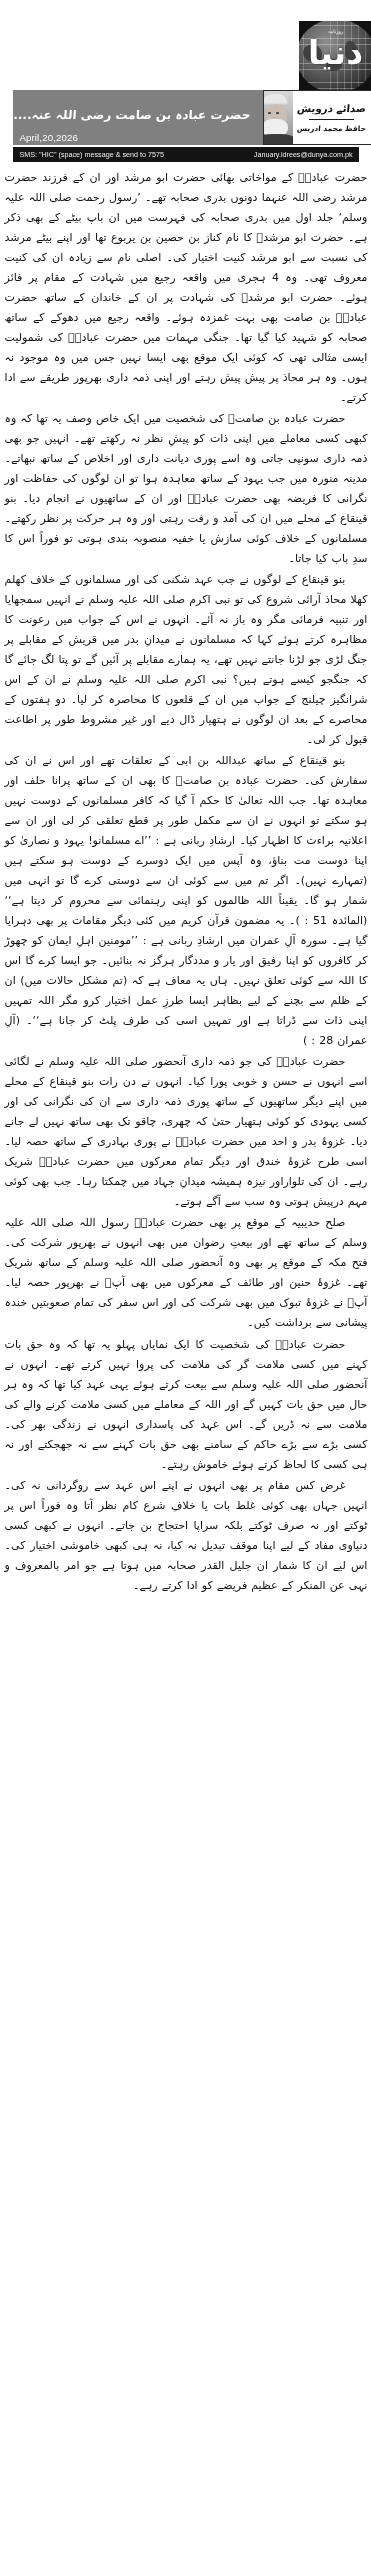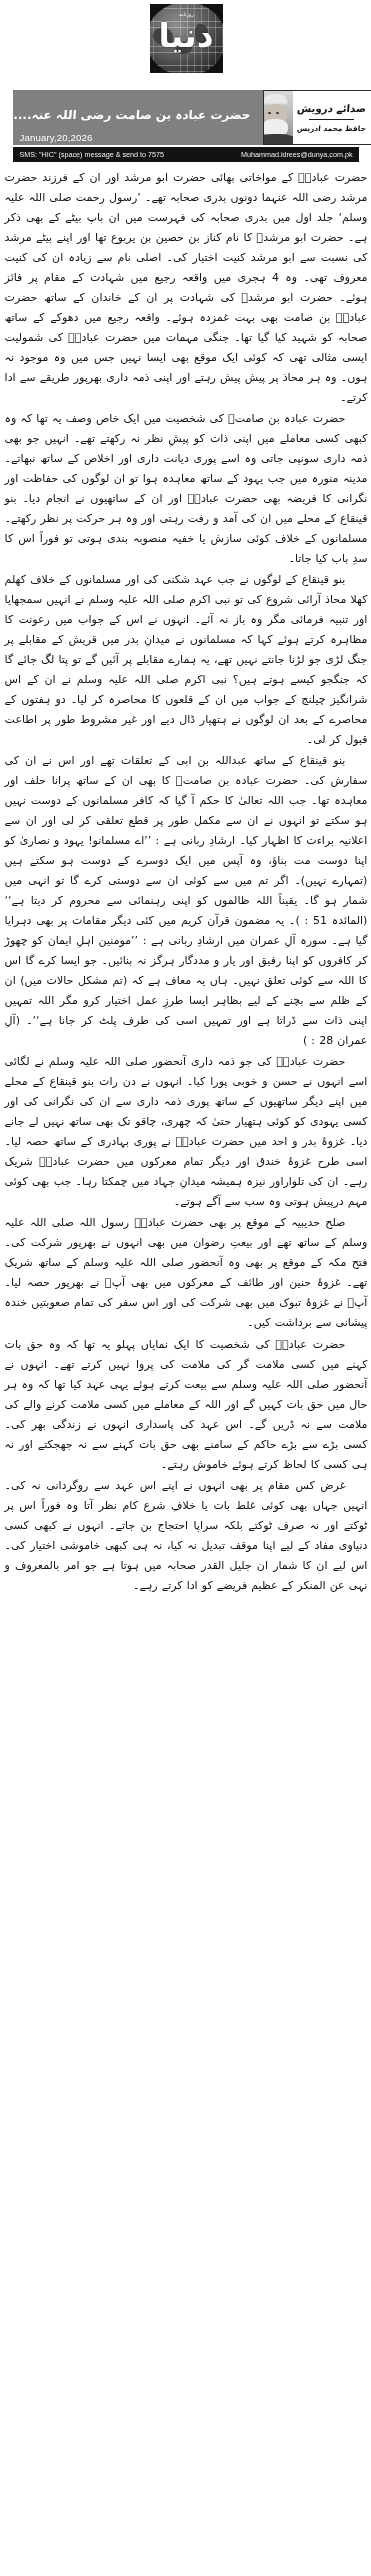--- a/index.html
+++ b/index.html
@@ -15,22 +15,21 @@
     font-family: "DejaVu Sans", sans-serif;
     overflow: hidden;
   }
 
   
   .masthead {
     width: 372px;
     height: 87px;
     display: flex;
     align-items: flex-start;
-    justify-content: center;
-    padding-top: 4px;
+    padding-top: 21px;
     box-sizing: border-box;
   }
   .logo-box {
     width: 73px;
     height: 69px;
     position: relative;
     background: #111111;
     overflow: hidden;
   }
   .logo-globe {
@@ -266,26 +265,26 @@
     <div class="portrait">
       <span class="p-cap"></span>
       <span class="p-face"></span>
       <span class="p-eye l"></span>
       <span class="p-eye r"></span>
       <span class="p-beard"></span>
       <span class="p-shoulders"></span>
     </div>
   </div>
 
-  <div class="date-tab">January,20,2026</div>
+  <div class="date-tab">April,20,2026</div>
 </div>
 
 <div class="contact-bar">
   <span>SMS: "HIC" (space) message &amp; send to 7575</span>
-  <span>Muhammad.idrees@dunya.com.pk</span>
+  <span>January.idrees@dunya.com.pk</span>
 </div>
 
 <div class="article">
   <p class="para first">حضرت عبادہؓ کے مواخاتی بھائی حضرت ابو مرشد اور ان کے فرزند حضرت مرشد رضی اللہ عنہما دونوں بدری صحابہ تھے۔ ’رسول رحمت صلی اللہ علیہ وسلم‘ جلد اول میں بدری صحابہ کی فہرست میں ان باپ بیٹے کے بھی ذکر ہے۔ حضرت ابو مرشدؓ کا نام کناز بن حصین بن یربوع تھا اور اپنے بیٹے مرشد کی نسبت سے ابو مرشد کنیت اختیار کی۔ اصلی نام سے زیادہ ان کی کنیت معروف تھی۔ وہ 4 ہجری میں واقعہ رجیع میں شہادت کے مقام پر فائز ہوئے۔ حضرت ابو مرشدؓ کی شہادت پر ان کے خاندان کے ساتھ حضرت عبادہؓ بن صامت بھی بہت غمزدہ ہوئے۔ واقعہ رجیع میں دھوکے کے ساتھ صحابہ کو شہید کیا گیا تھا۔ جنگی مہمات میں حضرت عبادہؓ کی شمولیت ایسی مثالی تھی کہ کوئی ایک موقع بھی ایسا نہیں جس میں وہ موجود نہ ہوں۔ وہ ہر محاذ پر پیش پیش رہتے اور اپنی ذمہ داری بھرپور طریقے سے ادا کرتے۔</p>
   <p class="para">حضرت عبادہ بن صامتؓ کی شخصیت میں ایک خاص وصف یہ تھا کہ وہ کبھی کسی معاملے میں اپنی ذات کو پیشِ نظر نہ رکھتے تھے۔ انہیں جو بھی ذمہ داری سونپی جاتی وہ اسے پوری دیانت داری اور اخلاص کے ساتھ نبھاتے۔ مدینہ منورہ میں جب یہود کے ساتھ معاہدہ ہوا تو ان لوگوں کی حفاظت اور نگرانی کا فریضہ بھی حضرت عبادہؓ اور ان کے ساتھیوں نے انجام دیا۔ بنو قینقاع کے محلے میں ان کی آمد و رفت رہتی اور وہ ہر حرکت پر نظر رکھتے۔ مسلمانوں کے خلاف کوئی سازش یا خفیہ منصوبہ بندی ہوتی تو فوراً اس کا سدِ باب کیا جاتا۔</p>
   <p class="para">بنو قینقاع کے لوگوں نے جب عہد شکنی کی اور مسلمانوں کے خلاف کھلم کھلا محاذ آرائی شروع کی تو نبی اکرم صلی اللہ علیہ وسلم نے انہیں سمجھایا اور تنبیہ فرمائی مگر وہ باز نہ آئے۔ انہوں نے اس کے جواب میں رعونت کا مظاہرہ کرتے ہوئے کہا کہ مسلمانوں نے میدانِ بدر میں قریش کے مقابلے پر جنگ لڑی جو لڑنا جانتے نہیں تھے، یہ ہمارے مقابلے پر آئیں گے تو پتا لگ جائے گا کہ جنگجو کیسے ہوتے ہیں؟ نبی اکرم صلی اللہ علیہ وسلم نے ان کے اس شرانگیز چیلنج کے جواب میں ان کے قلعوں کا محاصرہ کر لیا۔ دو ہفتوں کے محاصرے کے بعد ان لوگوں نے ہتھیار ڈال دیے اور غیر مشروط طور پر اطاعت قبول کر لی۔</p>
   <p class="para">بنو قینقاع کے ساتھ عبداللہ بن ابی کے تعلقات تھے اور اس نے ان کی سفارش کی۔ حضرت عبادہ بن صامتؓ کا بھی ان کے ساتھ پرانا حلف اور معاہدہ تھا۔ جب اللہ تعالیٰ کا حکم آ گیا کہ کافر مسلمانوں کے دوست نہیں ہو سکتے تو انہوں نے ان سے مکمل طور پر قطع تعلقی کر لی اور ان سے اعلانیہ براءت کا اظہار کیا۔ ارشادِ ربانی ہے : ’’اے مسلمانو! یہود و نصاریٰ کو اپنا دوست مت بناؤ، وہ آپس میں ایک دوسرے کے دوست ہو سکتے ہیں (تمہارے نہیں)۔ اگر تم میں سے کوئی ان سے دوستی کرے گا تو انہی میں شمار ہو گا۔ یقیناً اللہ ظالموں کو اپنی رہنمائی سے محروم کر دیتا ہے‘‘ (المائدہ 51 : )۔ یہ مضمون قرآن کریم میں کئی دیگر مقامات پر بھی دہرایا گیا ہے۔ سورہ آلِ عمران میں ارشادِ ربانی ہے : ’’مومنین اہلِ ایمان کو چھوڑ کر کافروں کو اپنا رفیق اور یار و مددگار ہرگز نہ بنائیں۔ جو ایسا کرے گا اس کا اللہ سے کوئی تعلق نہیں۔ ہاں یہ معاف ہے کہ (تم مشکل حالات میں) ان کے ظلم سے بچنے کے لیے بظاہر ایسا طرزِ عمل اختیار کرو مگر اللہ تمہیں اپنی ذات سے ڈراتا ہے اور تمہیں اسی کی طرف پلٹ کر جانا ہے‘‘۔ (آلِ عمران 28 : )</p>
   <p class="para">حضرت عبادہؓ کی جو ذمہ داری آنحضور صلی اللہ علیہ وسلم نے لگائی اسے انہوں نے حسن و خوبی پورا کیا۔ انہوں نے دن رات بنو قینقاع کے محلے میں اپنے دیگر ساتھیوں کے ساتھ پوری ذمہ داری سے ان کی نگرانی کی اور کسی یہودی کو کوئی ہتھیار حتیٰ کہ چھری، چاقو تک بھی ساتھ نہیں لے جانے دیا۔ غزوۂ بدر و احد میں حضرت عبادہؓ نے پوری بہادری کے ساتھ حصہ لیا۔ اسی طرح غزوۂ خندق اور دیگر تمام معرکوں میں حضرت عبادہؓ شریک رہے۔ ان کی تلواراور نیزہ ہمیشہ میدانِ جہاد میں چمکتا رہا۔ جب بھی کوئی مہم درپیش ہوتی وہ سب سے آگے ہوتے۔</p>
   <p class="para">صلح حدیبیہ کے موقع پر بھی حضرت عبادہؓ رسول اللہ صلی اللہ علیہ وسلم کے ساتھ تھے اور بیعتِ رضوان میں بھی انہوں نے بھرپور شرکت کی۔ فتح مکہ کے موقع پر بھی وہ آنحضور صلی اللہ علیہ وسلم کے ساتھ شریک تھے۔ غزوۂ حنین اور طائف کے معرکوں میں بھی آپؓ نے بھرپور حصہ لیا۔ آپؓ نے غزوۂ تبوک میں بھی شرکت کی اور اس سفر کی تمام صعوبتیں خندہ پیشانی سے برداشت کیں۔</p>
   <p class="para">حضرت عبادہؓ کی شخصیت کا ایک نمایاں پہلو یہ تھا کہ وہ حق بات کہنے میں کسی ملامت گر کی ملامت کی پروا نہیں کرتے تھے۔ انہوں نے آنحضور صلی اللہ علیہ وسلم سے بیعت کرتے ہوئے یہی عہد کیا تھا کہ وہ ہر حال میں حق بات کہیں گے اور اللہ کے معاملے میں کسی ملامت کرنے والے کی ملامت سے نہ ڈریں گے۔ اس عہد کی پاسداری انہوں نے زندگی بھر کی۔ کسی بڑے سے بڑے حاکم کے سامنے بھی حق بات کہنے سے نہ جھجکتے اور نہ ہی کسی کا لحاظ کرتے ہوئے خاموش رہتے۔</p>

